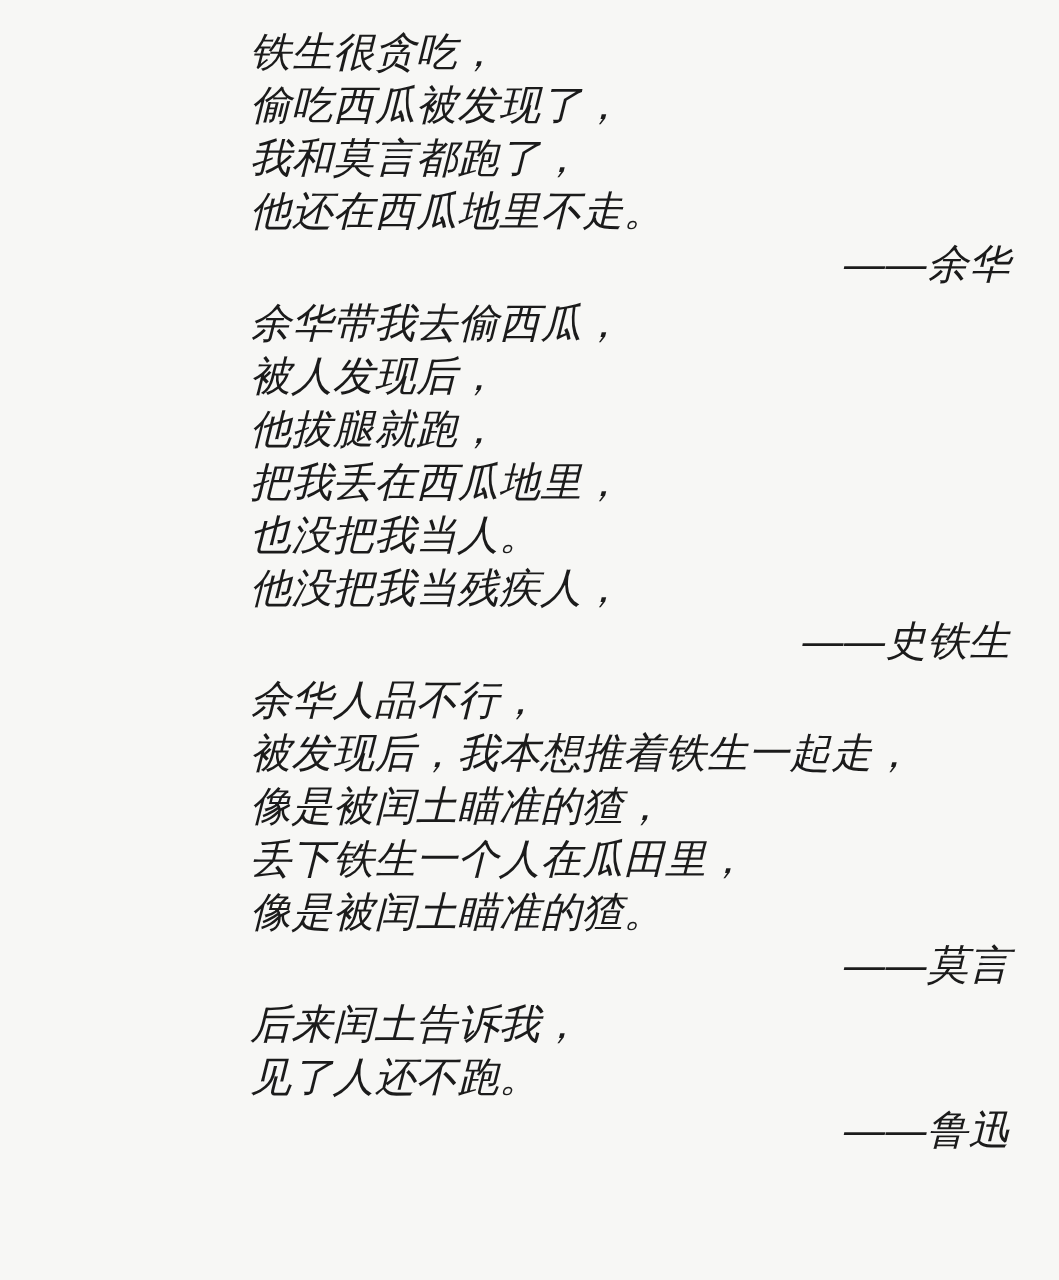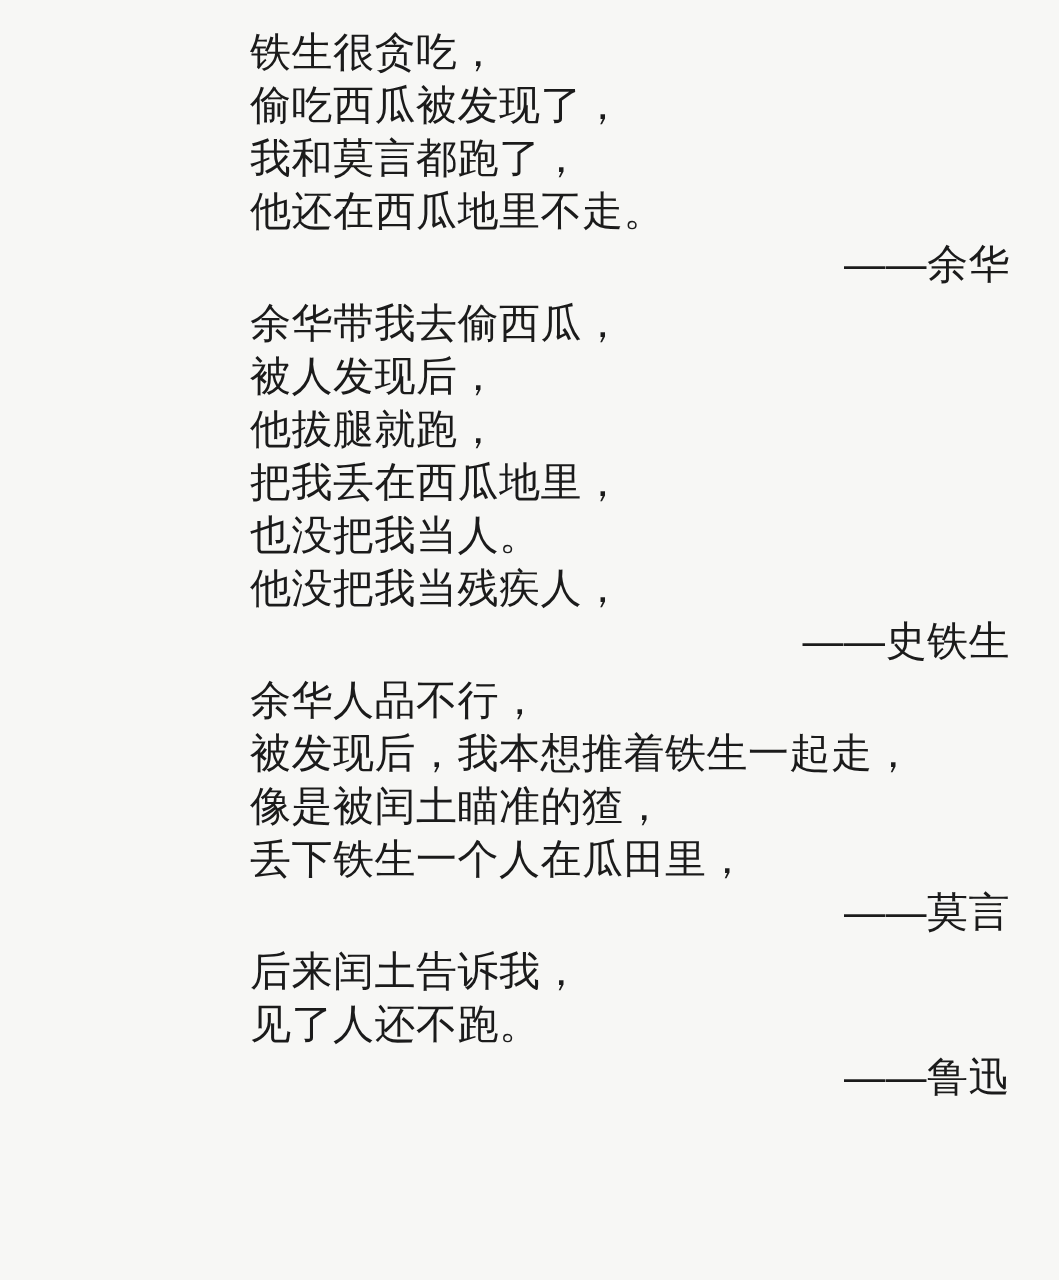--- a/index.html
+++ b/index.html
@@ -22,20 +22,21 @@
     background: #f7f7f5;
     box-sizing: border-box;
     padding: 26px 40px 0 40px;
   }
   .content {
     margin-left: 210px;
     width: 760px;
   }
   .block {
     margin: 0 0 6px 0;
+    font-style: italic;
   }
   .line {
     font-size: 41px;
     line-height: 53px;
     letter-spacing: 0.5px;
     white-space: pre;
     color: #1b1b1b;
     font-weight: 400;
   }
   .attrib {
@@ -71,20 +72,21 @@
       <div class="line">也没把我当人。</div>
       <div class="line">他没把我当残疾人，</div>
       <div class="attrib">——史铁生</div>
     </div>
 
     <div class="block">
       <div class="line">余华人品不行，</div>
       <div class="line">被发现后，我本想推着铁生一起走，</div>
       <div class="line">像是被闰土瞄准的猹，</div>
       <div class="line">丢下铁生一个人在瓜田里，</div>
+      <div class="line">像是被闰土瞄准的猹。</div>
       <div class="attrib">——莫言</div>
     </div>
 
     <div class="block">
       <div class="line">后来闰土告诉我，</div>
       <div class="line">见了人还不跑。</div>
       <div class="attrib">——鲁迅</div>
     </div>
 
   </div>

